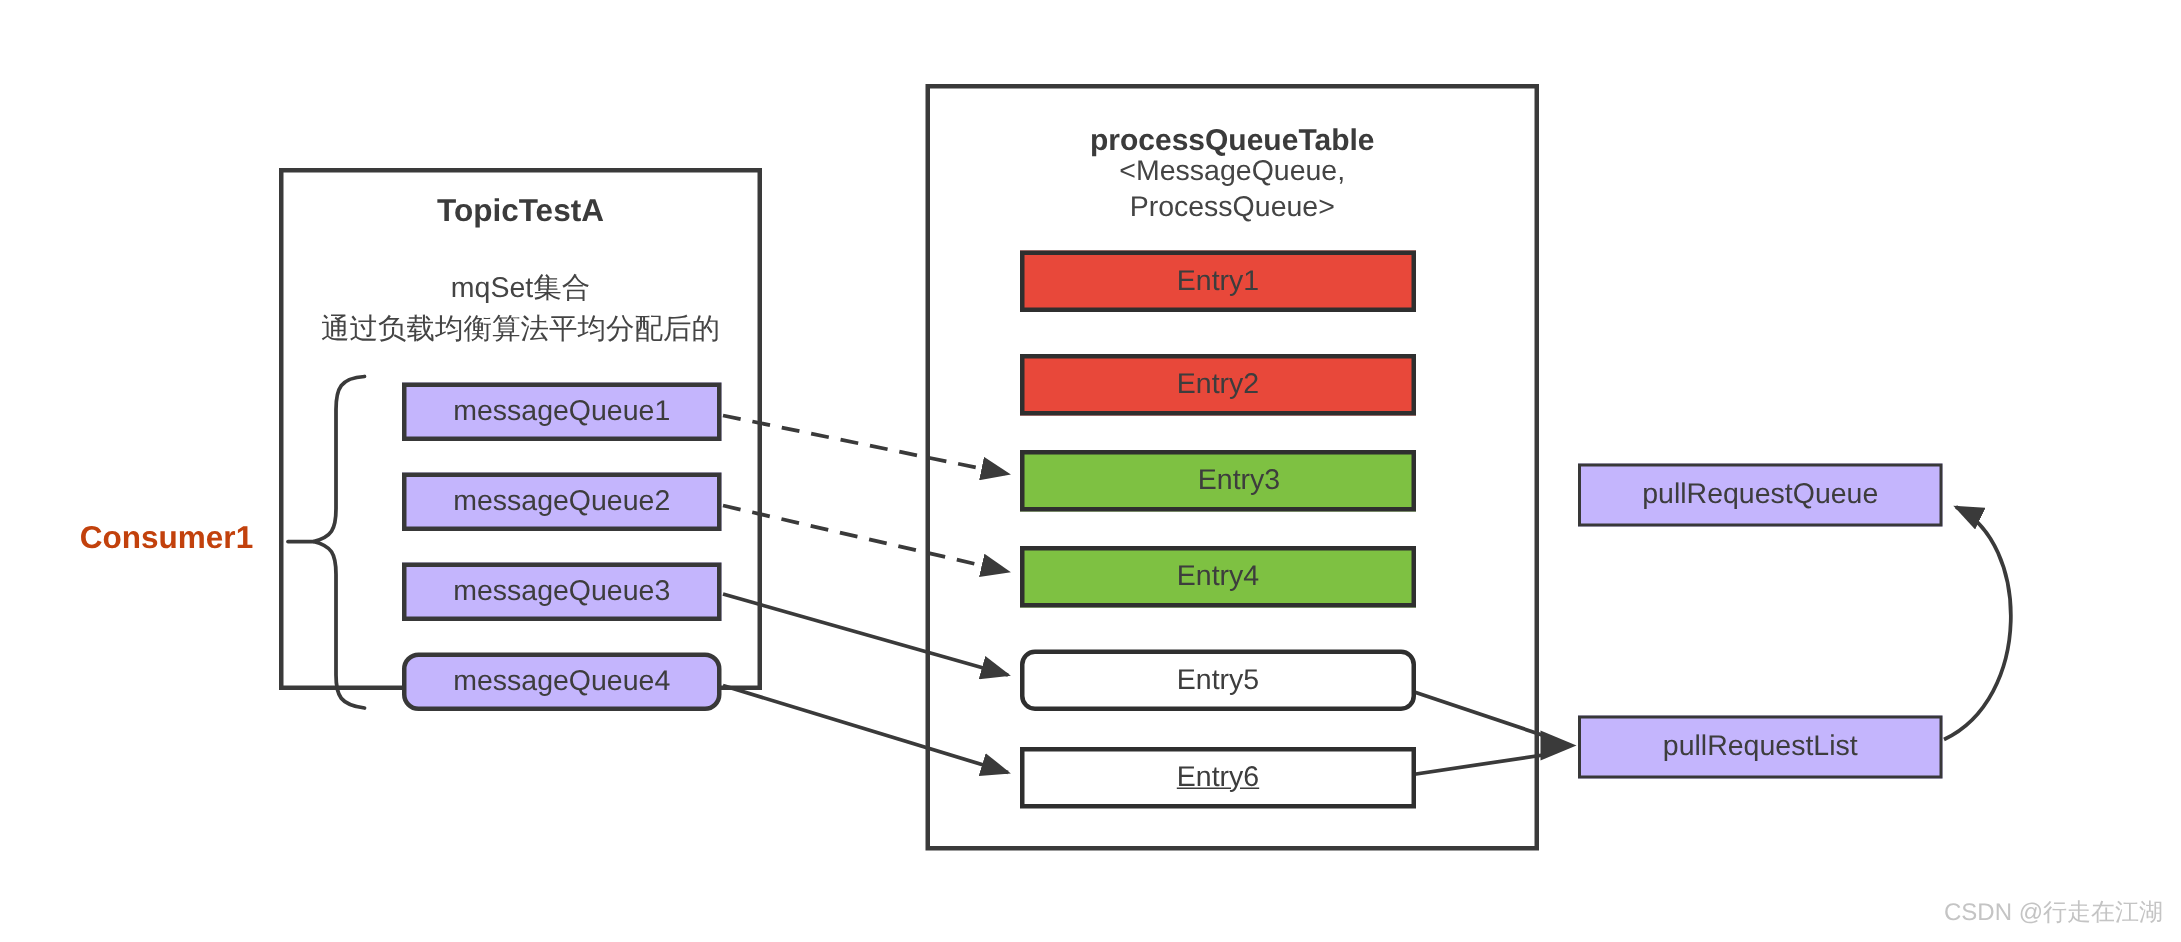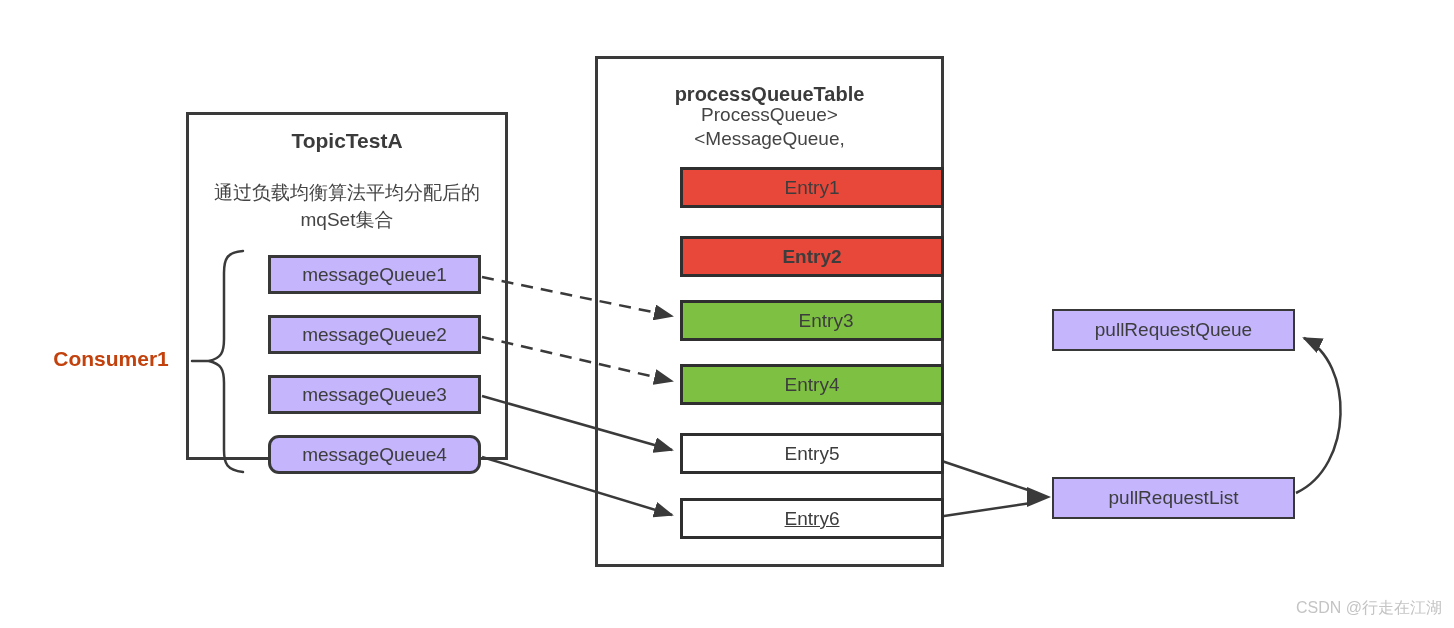--- a/index.html
+++ b/index.html
@@ -18,21 +18,21 @@
     width: 1454px; height: 628px;
     pointer-events: none;
   }
   .big-box {
     position: absolute;
     border: 3px solid #3a3a3a;
     background: #ffffff;
     box-sizing: border-box;
   }
   #topic-box  { left: 186px; top: 112px; width: 322px; height: 348px; }
-  #pqt-box    { left: 595px; top: 56px;  width: 349px; height: 511px; }
+  #pqt-box    { left: 617px; top: 56px;  width: 409px; height: 511px; }
   .box-title {
     position: absolute;
     width: 100%;
     text-align: center;
     font-weight: bold;
     font-size: 21px;
     color: #3b3b3b;
   }
   #topic-title { top: 14px; }
   #pqt-title   { top: 24px; font-size: 20px; }
@@ -61,21 +61,21 @@
   .mq-node { left: 268px; width: 213px; height: 39px; }
   #mq-1 { top: 255px; }
   #mq-2 { top: 315px; }
   #mq-3 { top: 375px; text-align: center; }
   #mq-4 { top: 435px; border-radius: 11px; }
   .entry-node { left: 680px; width: 264px; height: 41px; border-color: #2f2f2f; }
   #entry-0 { top: 167px; }
   #entry-1 { top: 236px; }
   #entry-2 { top: 300px; padding-left: 28px; }
   #entry-3 { top: 364px; }
-  #entry-4 { top: 433px; }
+  #entry-4 { top: 433px; border-radius: 10px; }
   #entry-5 { top: 498px; text-decoration: underline; }
   .pull-node { left: 1052px; width: 243px; height: 42px; border-width: 2px; }
   #pull-request-queue { top: 309px; }
   #pull-request-list  { top: 477px; }
   #consumer-label {
     position: absolute;
     left: 40px; top: 347px;
     width: 142px;
     text-align: center;
     font-weight: bold;
@@ -92,30 +92,30 @@
 </head>
 <body>
 
 <div id="canvas">
 
   <div id="consumer-label">Consumer1</div>
 
   <div id="topic-box" class="big-box">
     <div id="topic-title" class="box-title">TopicTestA</div>
     <div id="topic-sub" class="box-sub">
+      <div>mqSet集合</div>
       <div>通过负载均衡算法平均分配后的</div>
-      <div>mqSet集合</div>
     </div>
   </div>
 
   <div id="pqt-box" class="big-box">
     <div id="pqt-title" class="box-title">processQueueTable</div>
     <div id="pqt-sub" class="box-sub">
+      <div>&lt;MessageQueue,</div>
       <div>ProcessQueue&gt;</div>
-      <div>&lt;MessageQueue,</div>
     </div>
   </div>
 
   <svg id="connectors" viewBox="0 0 1454 628">
     <defs>
       <marker id="ah" viewBox="0 0 20 16" refX="18" refY="8" markerWidth="20" markerHeight="16" orient="auto" markerUnits="userSpaceOnUse">
         <path d="M0,0 L20,8 L0,16 Z" fill="#3a3a3a"></path>
       </marker>
     </defs>
 
@@ -143,21 +143,21 @@
 
     <path d="M 1296 493 C 1354 466, 1354 362, 1304 338" stroke="#3a3a3a" stroke-width="2.5" fill="none" marker-end="url(#ah)"></path>
   </svg>
 
   <div id="mq-1" class="node mq-node">messageQueue1</div>
   <div id="mq-2" class="node mq-node">messageQueue2</div>
   <div id="mq-3" class="node mq-node">messageQueue3</div>
   <div id="mq-4" class="node mq-node">messageQueue4</div>
 
   <div id="entry-0" class="node entry-node" style="background: rgb(232, 72, 58);">Entry1</div>
-  <div id="entry-1" class="node entry-node" style="background: rgb(232, 72, 58); font-weight: bold;">Entry2</div>
+  <div id="entry-1" class="node entry-node" style="background: rgb(232, 72, 58);">Entry2</div>
   <div id="entry-2" class="node entry-node" style="background: rgb(126, 193, 66);">Entry3</div>
   <div id="entry-3" class="node entry-node" style="background: rgb(126, 193, 66);">Entry4</div>
   <div id="entry-4" class="node entry-node" style="background: rgb(255, 255, 255);">Entry5</div>
   <div id="entry-5" class="node entry-node" style="background: rgb(255, 255, 255);">Entry6</div>
 
   <div id="pull-request-list" class="node pull-node">pullRequestList</div>
   <div id="pull-request-queue" class="node pull-node">pullRequestQueue</div>
 
   <div id="watermark">CSDN @行走在江湖</div>
 

